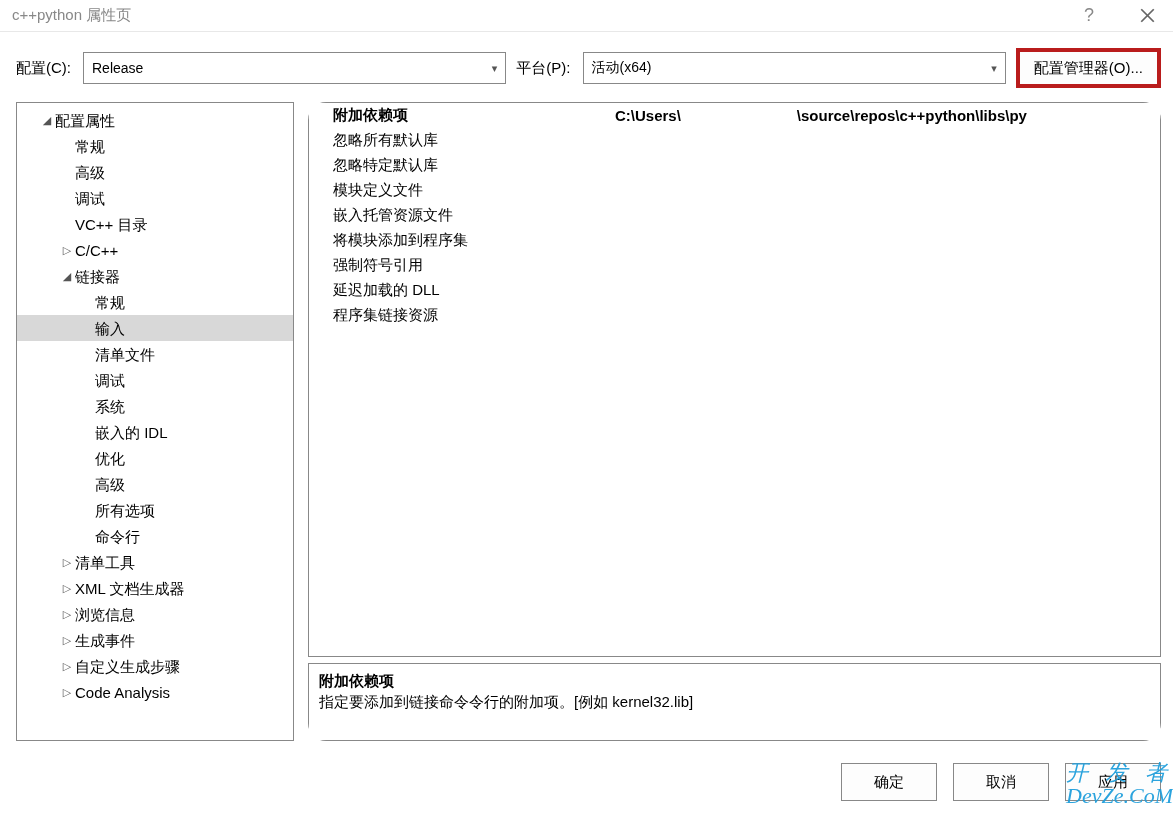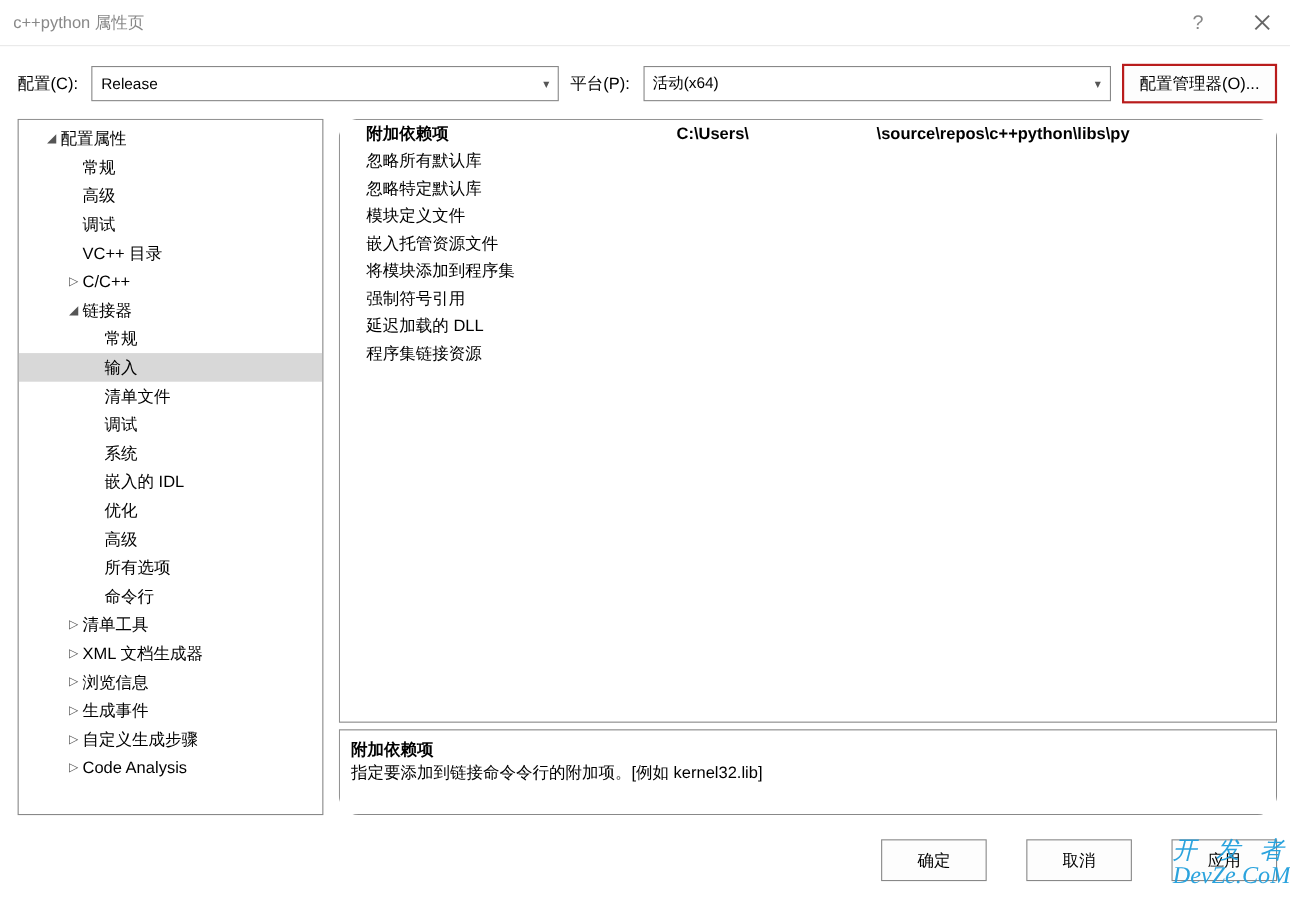--- a/index.html
+++ b/index.html
@@ -11,21 +11,21 @@
   width: 1173px;
   height: 815px;
   overflow: hidden;
   display: flex;
   flex-direction: column;
 }
 .titlebar {
   display: flex;
   align-items: center;
   justify-content: space-between;
-  height: 42px;
+  height: 32px;
   padding: 0 6px 0 12px;
   border-bottom: 1px solid #e8e8e8;
   color: #888;
 }
 .titlebar-title { font-size: 15px; }
 .titlebar-controls { display: flex; align-items: center; gap: 18px; }
 .title-btn { width: 40px; height: 36px; display:flex; align-items:center; justify-content:center; color:#888; font-size:18px; cursor: default; }
 .close-btn svg { width: 15px; height: 15px; }
 .toprow {
   display: flex;
@@ -37,21 +37,21 @@
 .combo {
   display: flex; align-items: center; justify-content: space-between;
   border: 1px solid #888; height: 32px; padding: 0 8px;
   background: #fff; cursor: default;
 }
 .combo .arrow { font-size: 11px; color: #555; }
 .config-combo { flex: 1; min-width: 300px; gap: 26px; }
 .platform-combo { flex: 1; min-width: 300px; }
 .mgr-btn {
   height: 32px; padding: 16px 14px;
-  border: 2px solid #b91c1c; background: #fdfdfd;
+  border: 4px solid #b91c1c; background: #fdfdfd;
   display:flex; align-items:center; justify-content:center;
   font-size: 15px; cursor: default;
 }
 .main-area {
   display: flex;
   flex: 1;
   padding: 0 12px 12px 16px;
   gap: 14px;
   overflow: hidden;
 }
@@ -80,21 +80,21 @@
 .grid-row.selected .label { font-weight: 700; }
 .grid-row.selected .value { font-weight: 700; }
 .value-path .gap { display:inline-block; width: 116px; }
 .desc-panel { border:1px solid #888; padding: 8px 10px; height: 78px; }
 .desc-panel .dt { font-weight:700; font-size:15px; margin-bottom:2px;}
 .desc-panel .dd { font-size:15px; }
 .footer {
   display:flex; justify-content:flex-end; gap:16px;
   padding: 10px 12px 14px 0;
 }
-.footer .btn { height: 38px; min-width: 96px; border:1px solid #888; background:#fdfdfd; display:flex; align-items:center; justify-content:center; font-size:15px; padding:0 16px; cursor:default;margin-left:20px;}
+.footer .btn { height: 38px; min-width: 96px; border:1px solid #888; background:#fdfdfd; display:flex; align-items:center; justify-content:center; font-size:15px; padding:0 16px; cursor:default;}
 .watermark {
   position: absolute;
   right: 0; bottom: 8px;
   color: #209fdc;
   font-family: Georgia, "Times New Roman", serif;
   font-style: italic;
   font-size: 22px;
   line-height: 1.05;
   text-align: right;
   opacity: 0.95;

